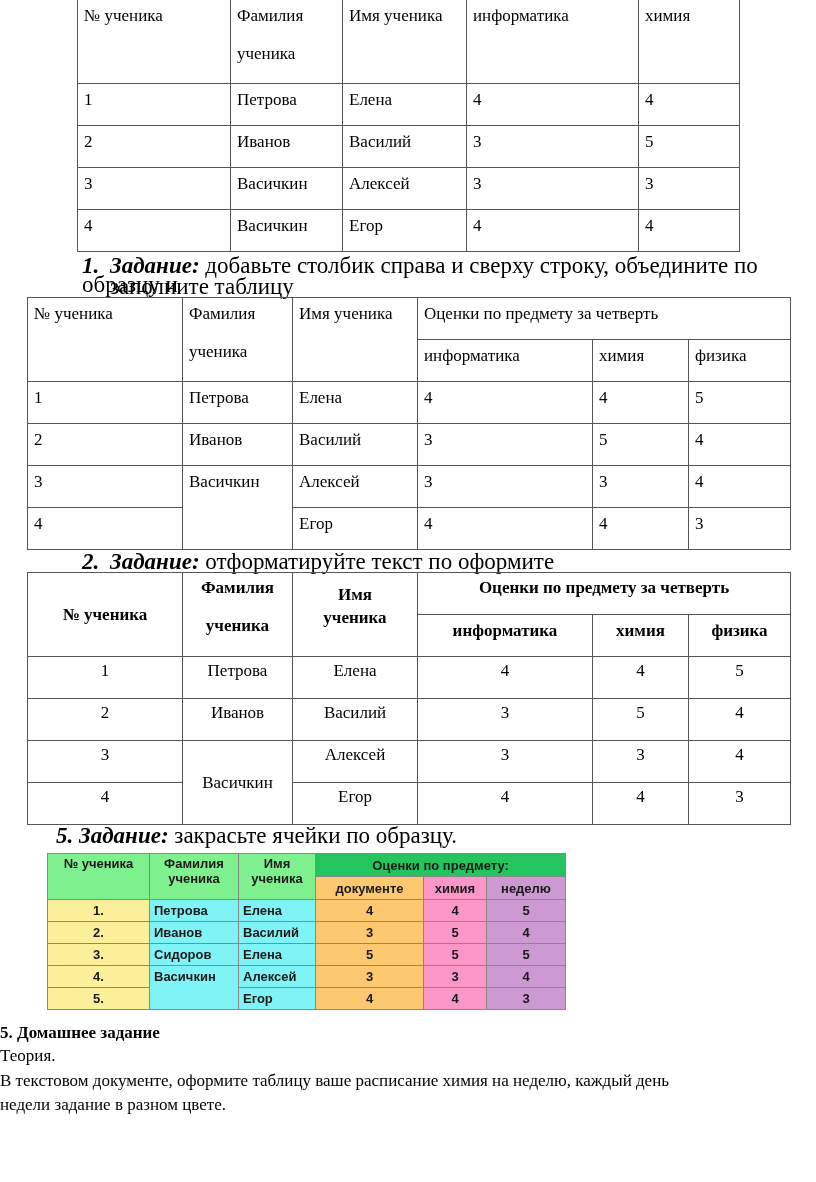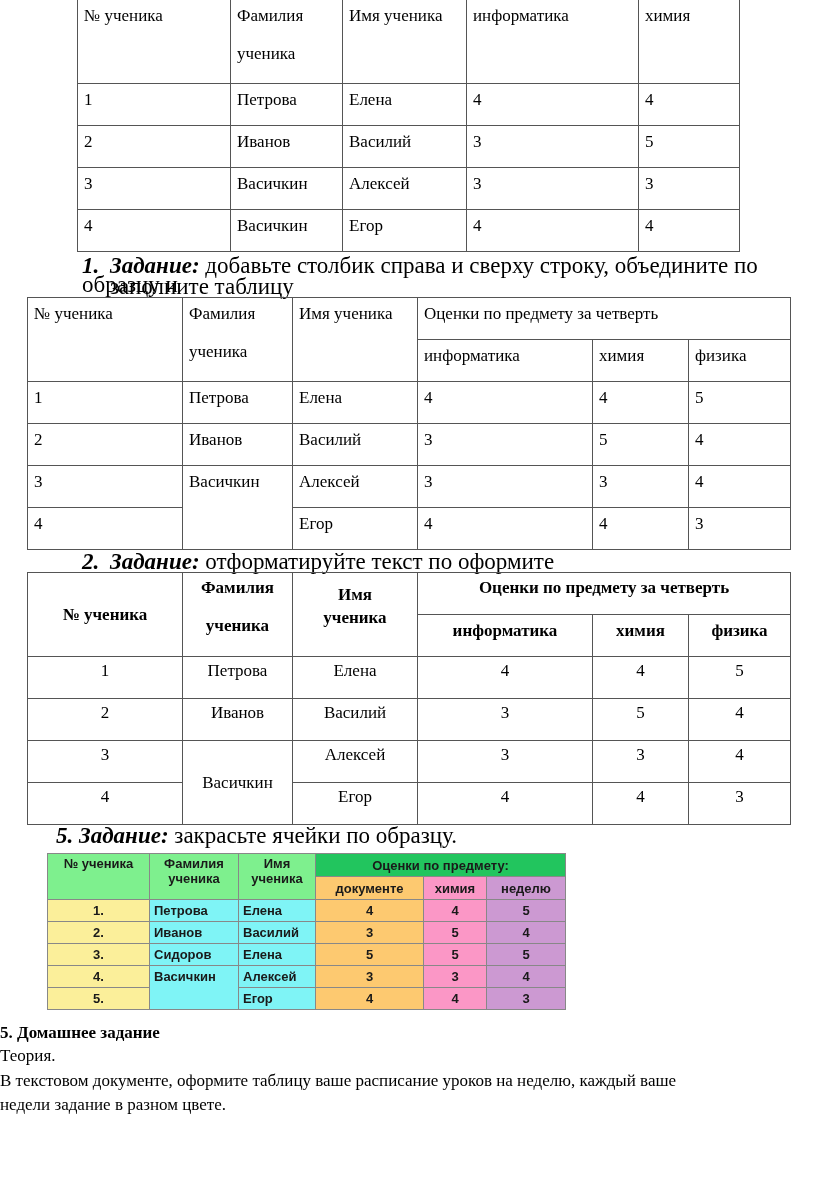--- a/index.html
+++ b/index.html
@@ -251,14 +251,14 @@
     <td style="background:#7ff4f6;text-align:left;padding-left:4px;">Егор</td>
     <td style="background:#fdc970;">4</td>
     <td style="background:#fb97c6;">4</td>
     <td style="background:#cc99d2;">3</td>
   </tr>
 </tbody>
   </table>
 
 <div class="abs hw b" style="left:0;top:1022px;">5. Домашнее задание</div>
 <div class="abs hw" style="left:0;top:1045px;">Теория.</div>
-<div class="abs hw" style="left:0;top:1070px;">В текстовом документе, оформите таблицу ваше расписание уроков на неделю, каждый ваше</div>
+<div class="abs hw" style="left:0;top:1070px;">В текстовом документе, оформите таблицу ваше расписание химия на неделю, каждый день</div>
 <div class="abs hw" style="left:0;top:1094px;">недели задание в разном цвете.</div>
 
 </body></html>

